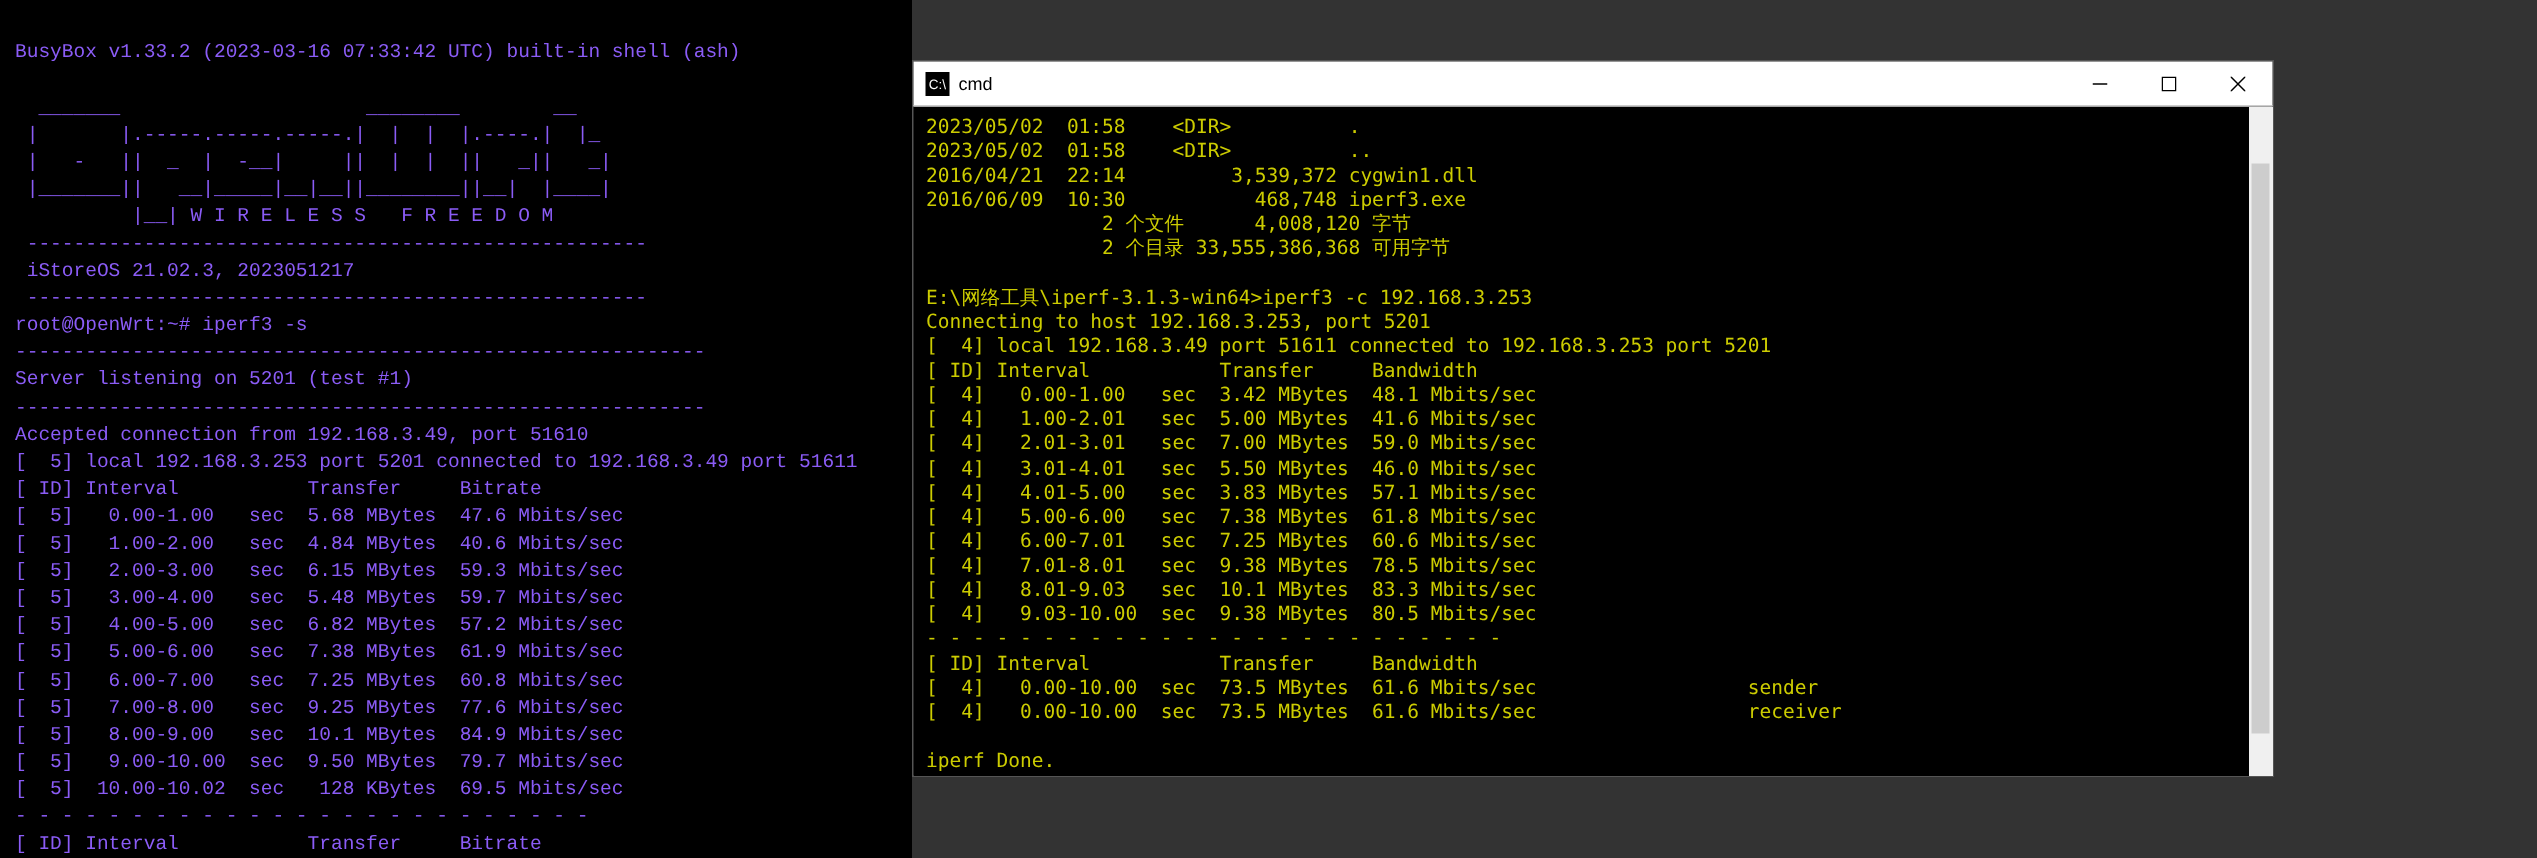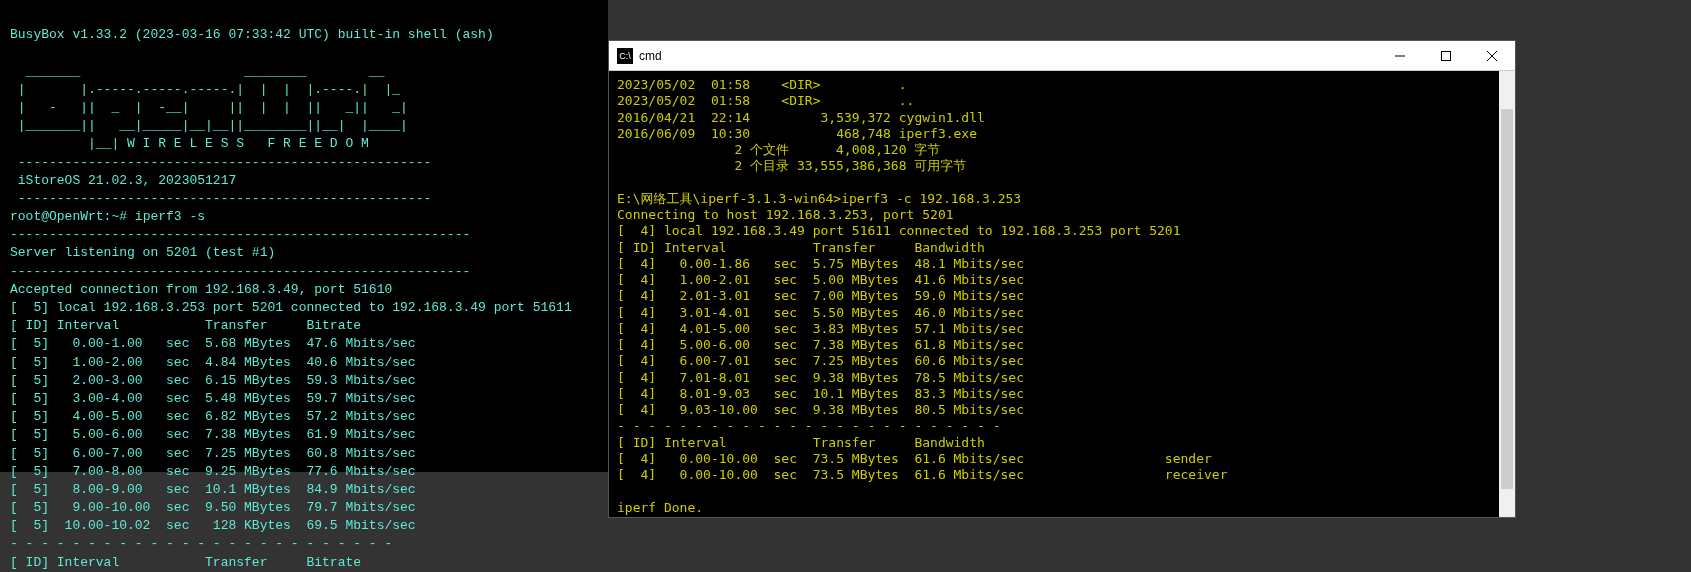--- a/index.html
+++ b/index.html
@@ -10,23 +10,23 @@
     font-family: 'Consolas', 'Courier New', monospace;
     font-size: 13px;
     overflow: hidden;
     position: relative;
   }
   .left-terminal {
     position: absolute;
     left: 0;
     top: 0;
     width: 608px;
-    height: 472px;
+    height: 572px;
     background: #000000;
-    color: #5eead4;
+    color: #8b5cf6;
     padding: 8px 10px;
     white-space: pre;
     line-height: 1.4;
   }
   .right-window {
     position: absolute;
     left: 608px;
     top: 40px;
     width: 908px;
     height: 478px;
@@ -168,21 +168,21 @@
 <span>2023/05/02  01:58    &lt;DIR&gt;          ..</span>
 <span>2016/04/21  22:14         3,539,372 cygwin1.dll</span>
 <span>2016/06/09  10:30           468,748 iperf3.exe</span>
 <span>               2 个文件      4,008,120 字节</span>
 <span>               2 个目录 33,555,386,368 可用字节</span>
 
 <span>E:\网络工具\iperf-3.1.3-win64&gt;</span><span>iperf3 -c 192.168.3.253</span>
 <span>Connecting to host 192.168.3.253, port 5201</span>
 <span>[  4] local 192.168.3.49 port 51611 connected to 192.168.3.253 port 5201</span>
 <span>[ ID] Interval           Transfer     Bandwidth</span>
-<span>[  4]   0.00-1.86   sec  5.75 MBytes  48.1 Mbits/sec</span>
+<span>[  4]   0.00-1.00   sec  3.42 MBytes  48.1 Mbits/sec</span>
 <span>[  4]   1.00-2.01   sec  5.00 MBytes  41.6 Mbits/sec</span>
 <span>[  4]   2.01-3.01   sec  7.00 MBytes  59.0 Mbits/sec</span>
 <span>[  4]   3.01-4.01   sec  5.50 MBytes  46.0 Mbits/sec</span>
 <span>[  4]   4.01-5.00   sec  3.83 MBytes  57.1 Mbits/sec</span>
 <span>[  4]   5.00-6.00   sec  7.38 MBytes  61.8 Mbits/sec</span>
 <span>[  4]   6.00-7.01   sec  7.25 MBytes  60.6 Mbits/sec</span>
 <span>[  4]   7.01-8.01   sec  9.38 MBytes  78.5 Mbits/sec</span>
 <span>[  4]   8.01-9.03   sec  10.1 MBytes  83.3 Mbits/sec</span>
 <span>[  4]   9.03-10.00  sec  9.38 MBytes  80.5 Mbits/sec</span>
 <span>- - - - - - - - - - - - - - - - - - - - - - - - -</span>

